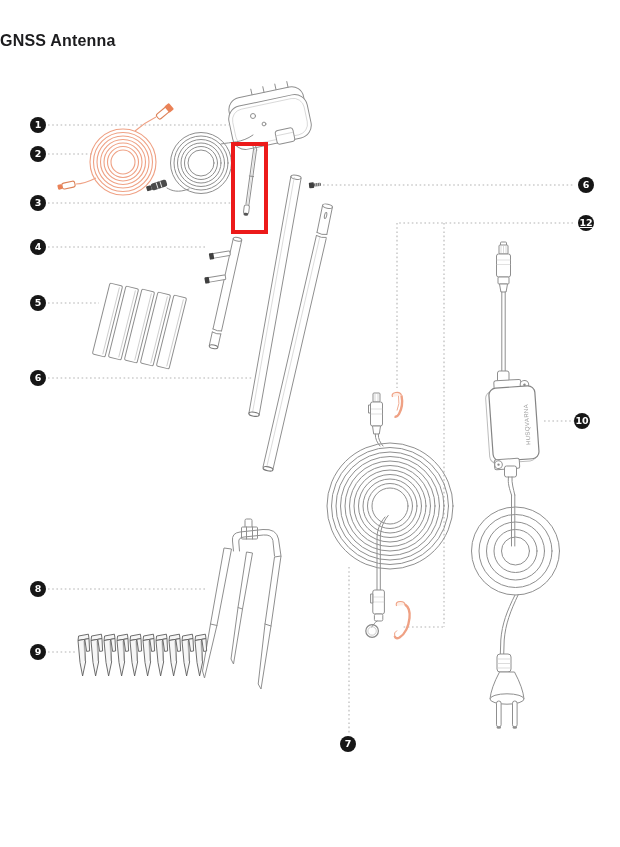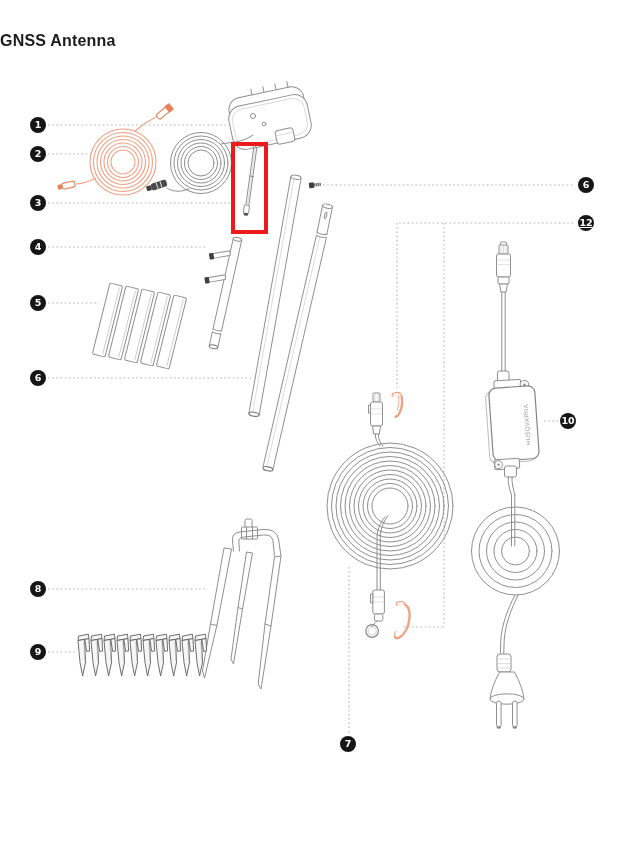--- a/index.html
+++ b/index.html
@@ -311,17 +311,17 @@
 
   <div class="callout" style="left:38px;top:125px;">1</div>
   <div class="callout" style="left:38px;top:154px;">2</div>
   <div class="callout" style="left:38px;top:203px;">3</div>
   <div class="callout" style="left:38px;top:247px;">4</div>
   <div class="callout" style="left:38px;top:303px;">5</div>
   <div class="callout" style="left:38px;top:378px;">6</div>
   <div class="callout" style="left:348px;top:744px;">7</div>
   <div class="callout" style="left:38px;top:589px;">8</div>
   <div class="callout" style="left:38px;top:652px;">9</div>
-  <div class="callout" style="left:568px;top:421px;">10</div>
+  <div class="callout" style="left:582px;top:421px;">10</div>
   <div class="callout" style="left:586px;top:185px;">6</div>
   <div class="callout" style="left:586px;top:223px;text-decoration:underline;">12</div>
 
 </div>
 
 </body></html>

